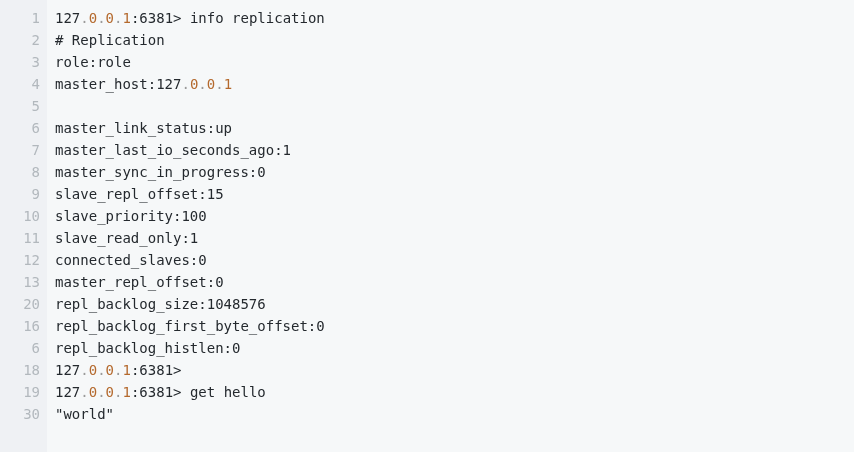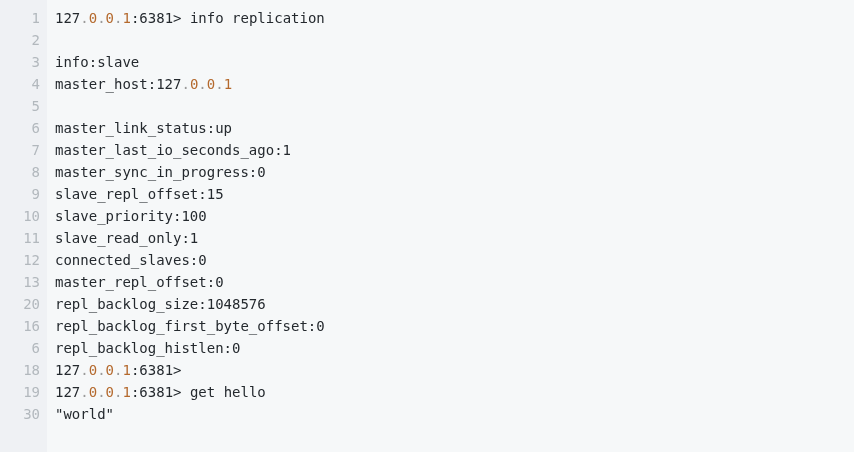--- a/index.html
+++ b/index.html
@@ -44,22 +44,22 @@
   .tok-num { color: #b4692d; }
   .tok-dot { color: #9a9a9a; }
 </style>
 </head>
 <body>
 
 <div class="code-block">
   <div class="gutter-bg"></div>
   <div id="lines-container">
       <div class="line"><span class="ln">1</span><span class="lt"><span>127</span><span class="tok-dot">.</span><span class="tok-num">0</span><span class="tok-dot">.</span><span class="tok-num">0</span><span class="tok-dot">.</span><span class="tok-num">1</span><span>:6381&gt; info replication</span></span></div>
-      <div class="line"><span class="ln">2</span></div>
-      <div class="line"><span class="ln">3</span><span class="lt"><span>info:slave</span></span></div>
+      <div class="line"><span class="ln">2</span><span class="lt"><span># Replication</span></span></div>
+      <div class="line"><span class="ln">3</span><span class="lt"><span>role:role</span></span></div>
       <div class="line"><span class="ln">4</span><span class="lt"><span>master_host:127</span><span class="tok-dot">.</span><span class="tok-num">0</span><span class="tok-dot">.</span><span class="tok-num">0</span><span class="tok-dot">.</span><span class="tok-num">1</span></span></div>
       <div class="line"><span class="ln">5</span></div>
       <div class="line"><span class="ln">6</span><span class="lt"><span>master_link_status:up</span></span></div>
       <div class="line"><span class="ln">7</span><span class="lt"><span>master_last_io_seconds_ago:1</span></span></div>
       <div class="line"><span class="ln">8</span><span class="lt"><span>master_sync_in_progress:0</span></span></div>
       <div class="line"><span class="ln">9</span><span class="lt"><span>slave_repl_offset:15</span></span></div>
       <div class="line"><span class="ln">10</span><span class="lt"><span>slave_priority:100</span></span></div>
       <div class="line"><span class="ln">11</span><span class="lt"><span>slave_read_only:1</span></span></div>
       <div class="line"><span class="ln">12</span><span class="lt"><span>connected_slaves:0</span></span></div>
       <div class="line"><span class="ln">13</span><span class="lt"><span>master_repl_offset:0</span></span></div>

